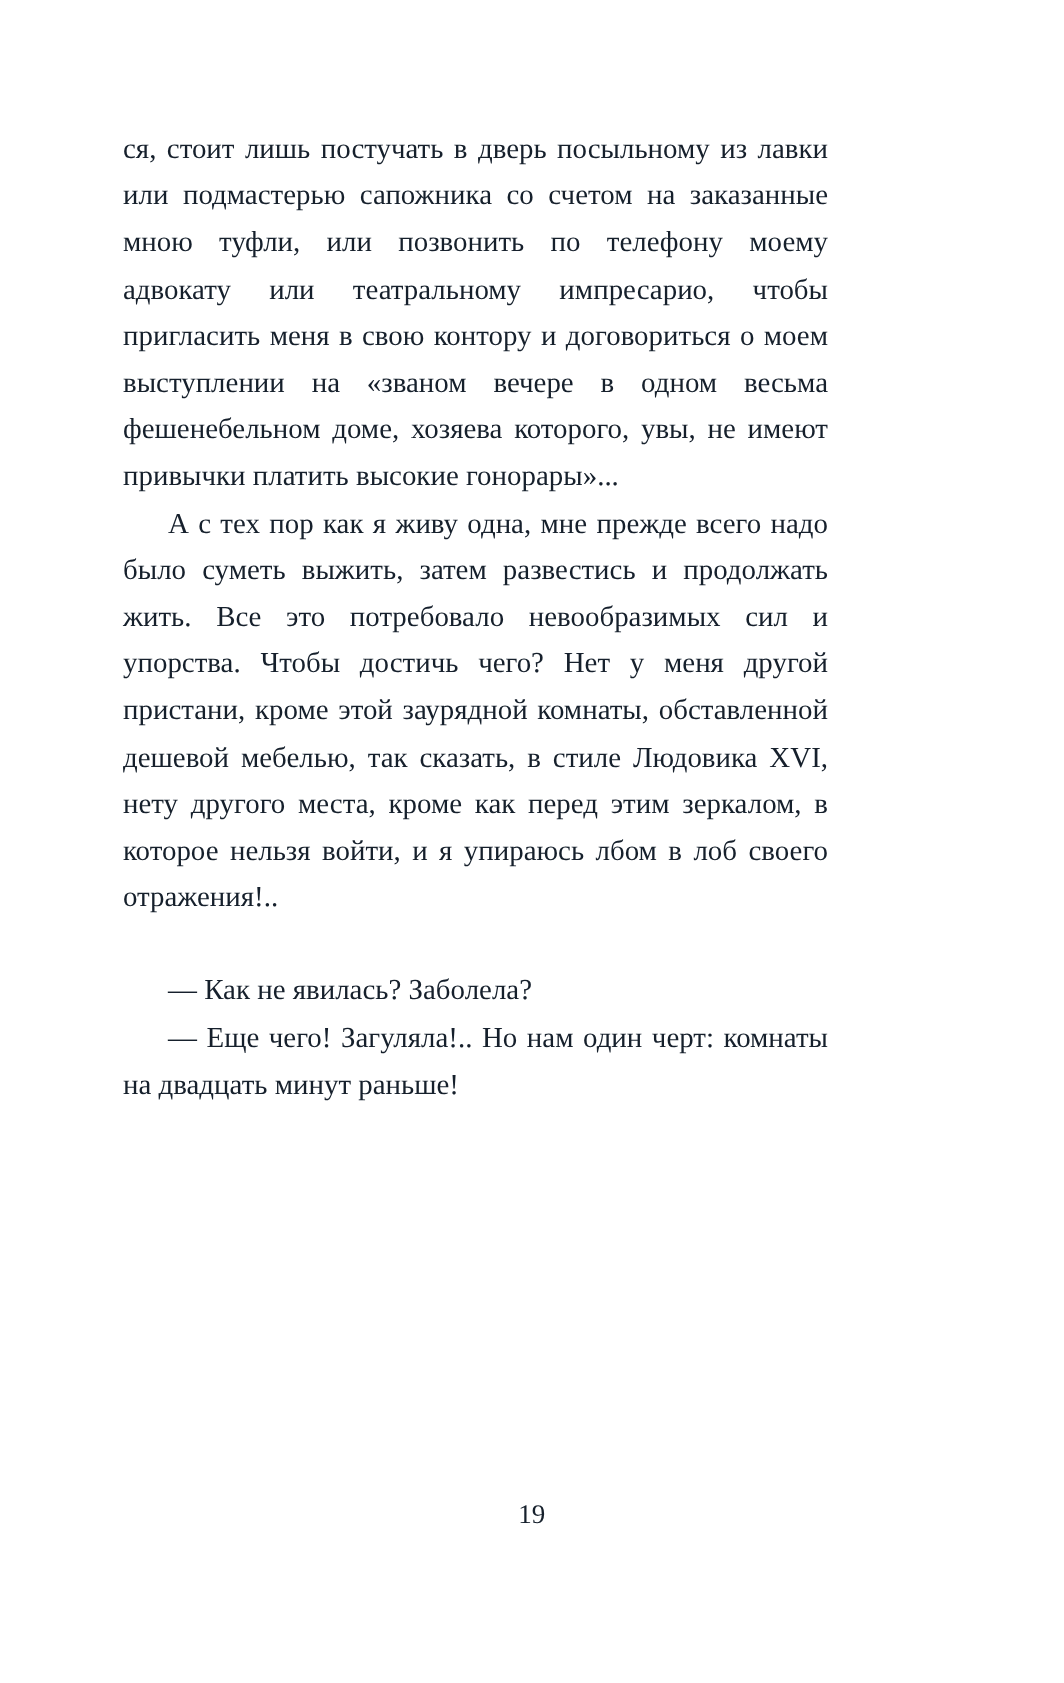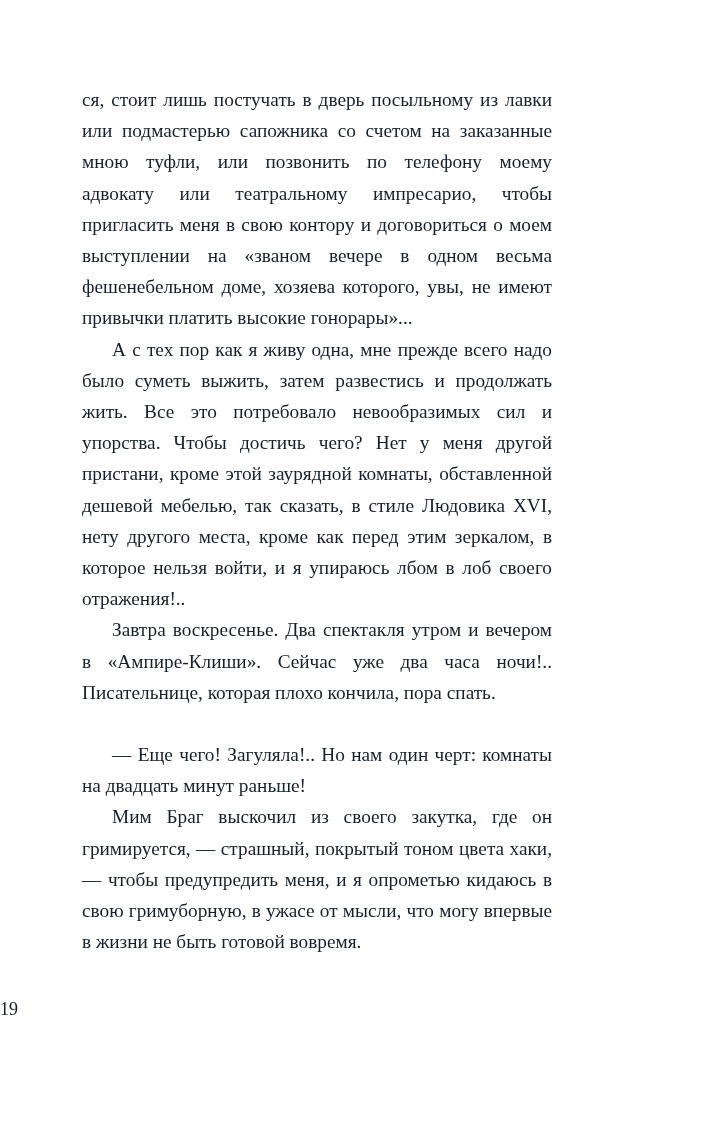--- a/index.html
+++ b/index.html
@@ -39,33 +39,33 @@
     text-indent: 0;
   }
   .gap {
     height: 31px;
   }
   .folio {
     position: absolute;
     left: 0;
     top: 998px;
     width: 709px;
+    text-align: center;
     font-size: 18px;
     line-height: 22px;
     color: #16202c;
     font-family: "Liberation Serif", "DejaVu Serif", serif;
   }
 </style>
 </head>
 <body>
 
 <div class="page">
   <div class="body-text">
     <p class="cont">ся, стоит лишь постучать в дверь посыльному из лавки или подмастерью сапожника со счетом на заказанные мною туфли, или позвонить по телефону моему адвокату или театральному импресарио, чтобы пригласить меня в свою контору и договориться о моем выступлении на «званом вечере в одном весьма фешенебельном доме, хозяева которого, увы, не имеют привычки платить высокие гонорары»...</p>
     <p>А с тех пор как я живу одна, мне прежде всего надо было суметь выжить, затем развестись и продолжать жить. Все это потребовало невообразимых сил и упорства. Чтобы достичь чего? Нет у меня другой пристани, кроме этой заурядной комнаты, обставленной дешевой мебелью, так сказать, в стиле Людовика XVI, нету другого места, кроме как перед этим зеркалом, в которое нельзя войти, и я упираюсь лбом в лоб своего отражения!..</p>
-    <p>Завтра воскресенье. Два спектакля утром и вечером в «Ампире-Клиши». Сейчас уже два часа ночи!.. Писательнице, которая плохо кончила, пора спать.</p>
     <div class="gap"></div>
+    <p>— Как не явилась? Заболела?</p>
     <p>— Еще чего! Загуляла!.. Но нам один черт: комнаты на двадцать минут раньше!</p>
-    <p>Мим Браг выскочил из своего закутка, где он гримируется, — страшный, покрытый тоном цвета хаки, — чтобы предупредить меня, и я опрометью кидаюсь в свою гримуборную, в ужасе от мысли, что могу впервые в жизни не быть готовой вовремя.</p>
   </div>
 </div>
 
 <div class="folio">19</div>
 
 </body></html>

